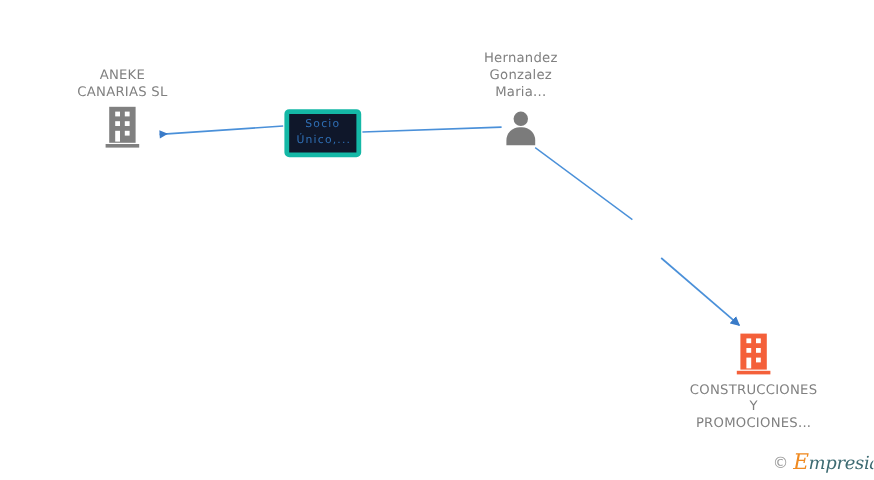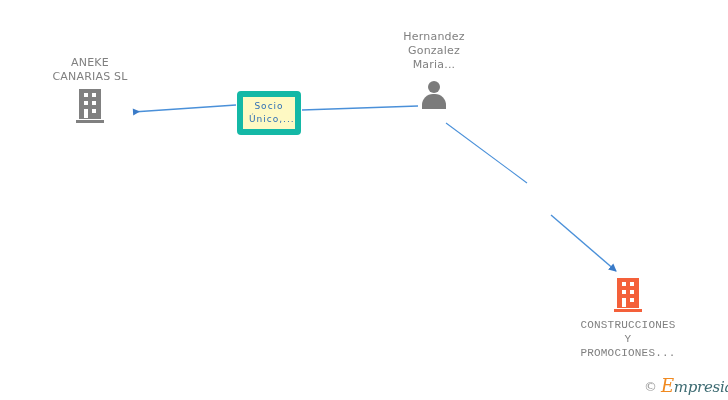--- a/index.html
+++ b/index.html
@@ -31,34 +31,34 @@
   }
   .node-label {
     color: #808080;
     font-size: 11px;
     line-height: 14px;
     text-align: center;
     white-space: pre-line;
     letter-spacing: 0.2px;
   }
   #node-aneke {
-    left: 10px;
+    left: 22px;
     top: 56px;
     width: 160px;
   }
   #node-aneke .node-label { margin-bottom: 5px; }
   #node-construcciones {
     left: 548px;
     top: 278px;
     width: 160px;
   }
-  #node-construcciones .node-label { margin-top: 6px; font-family: Liberation Mono, monospace; }
+  #node-construcciones .node-label { margin-top: 6px; }
   #node-person {
     left: 374px;
-    top: 30px;
+    top: 42px;
     width: 120px;
   }
   #node-person .node-label { margin-bottom: 8px; }
 
   
   .building {
     position: relative;
     width: 28px;
     height: 34px;
   }
@@ -118,22 +118,22 @@
     width: 24px;
     height: 15px;
     background: currentColor;
     border-top-left-radius: 11px;
     border-top-right-radius: 11px;
   }
 
   
   .edge-label {
     position: absolute;
-    background: #fef9c3;
-    border: 6px solid #14b8a6;
+    background: #0f172a;
+    border: 4px solid #14b8a6;
     border-radius: 4px;
     color: #2f6fb5;
     font-size: 9px;
     line-height: 13px;
     text-align: center;
     letter-spacing: 1px;
     padding: 3px 6px;
     white-space: pre-line;
     box-sizing: border-box;
   }

